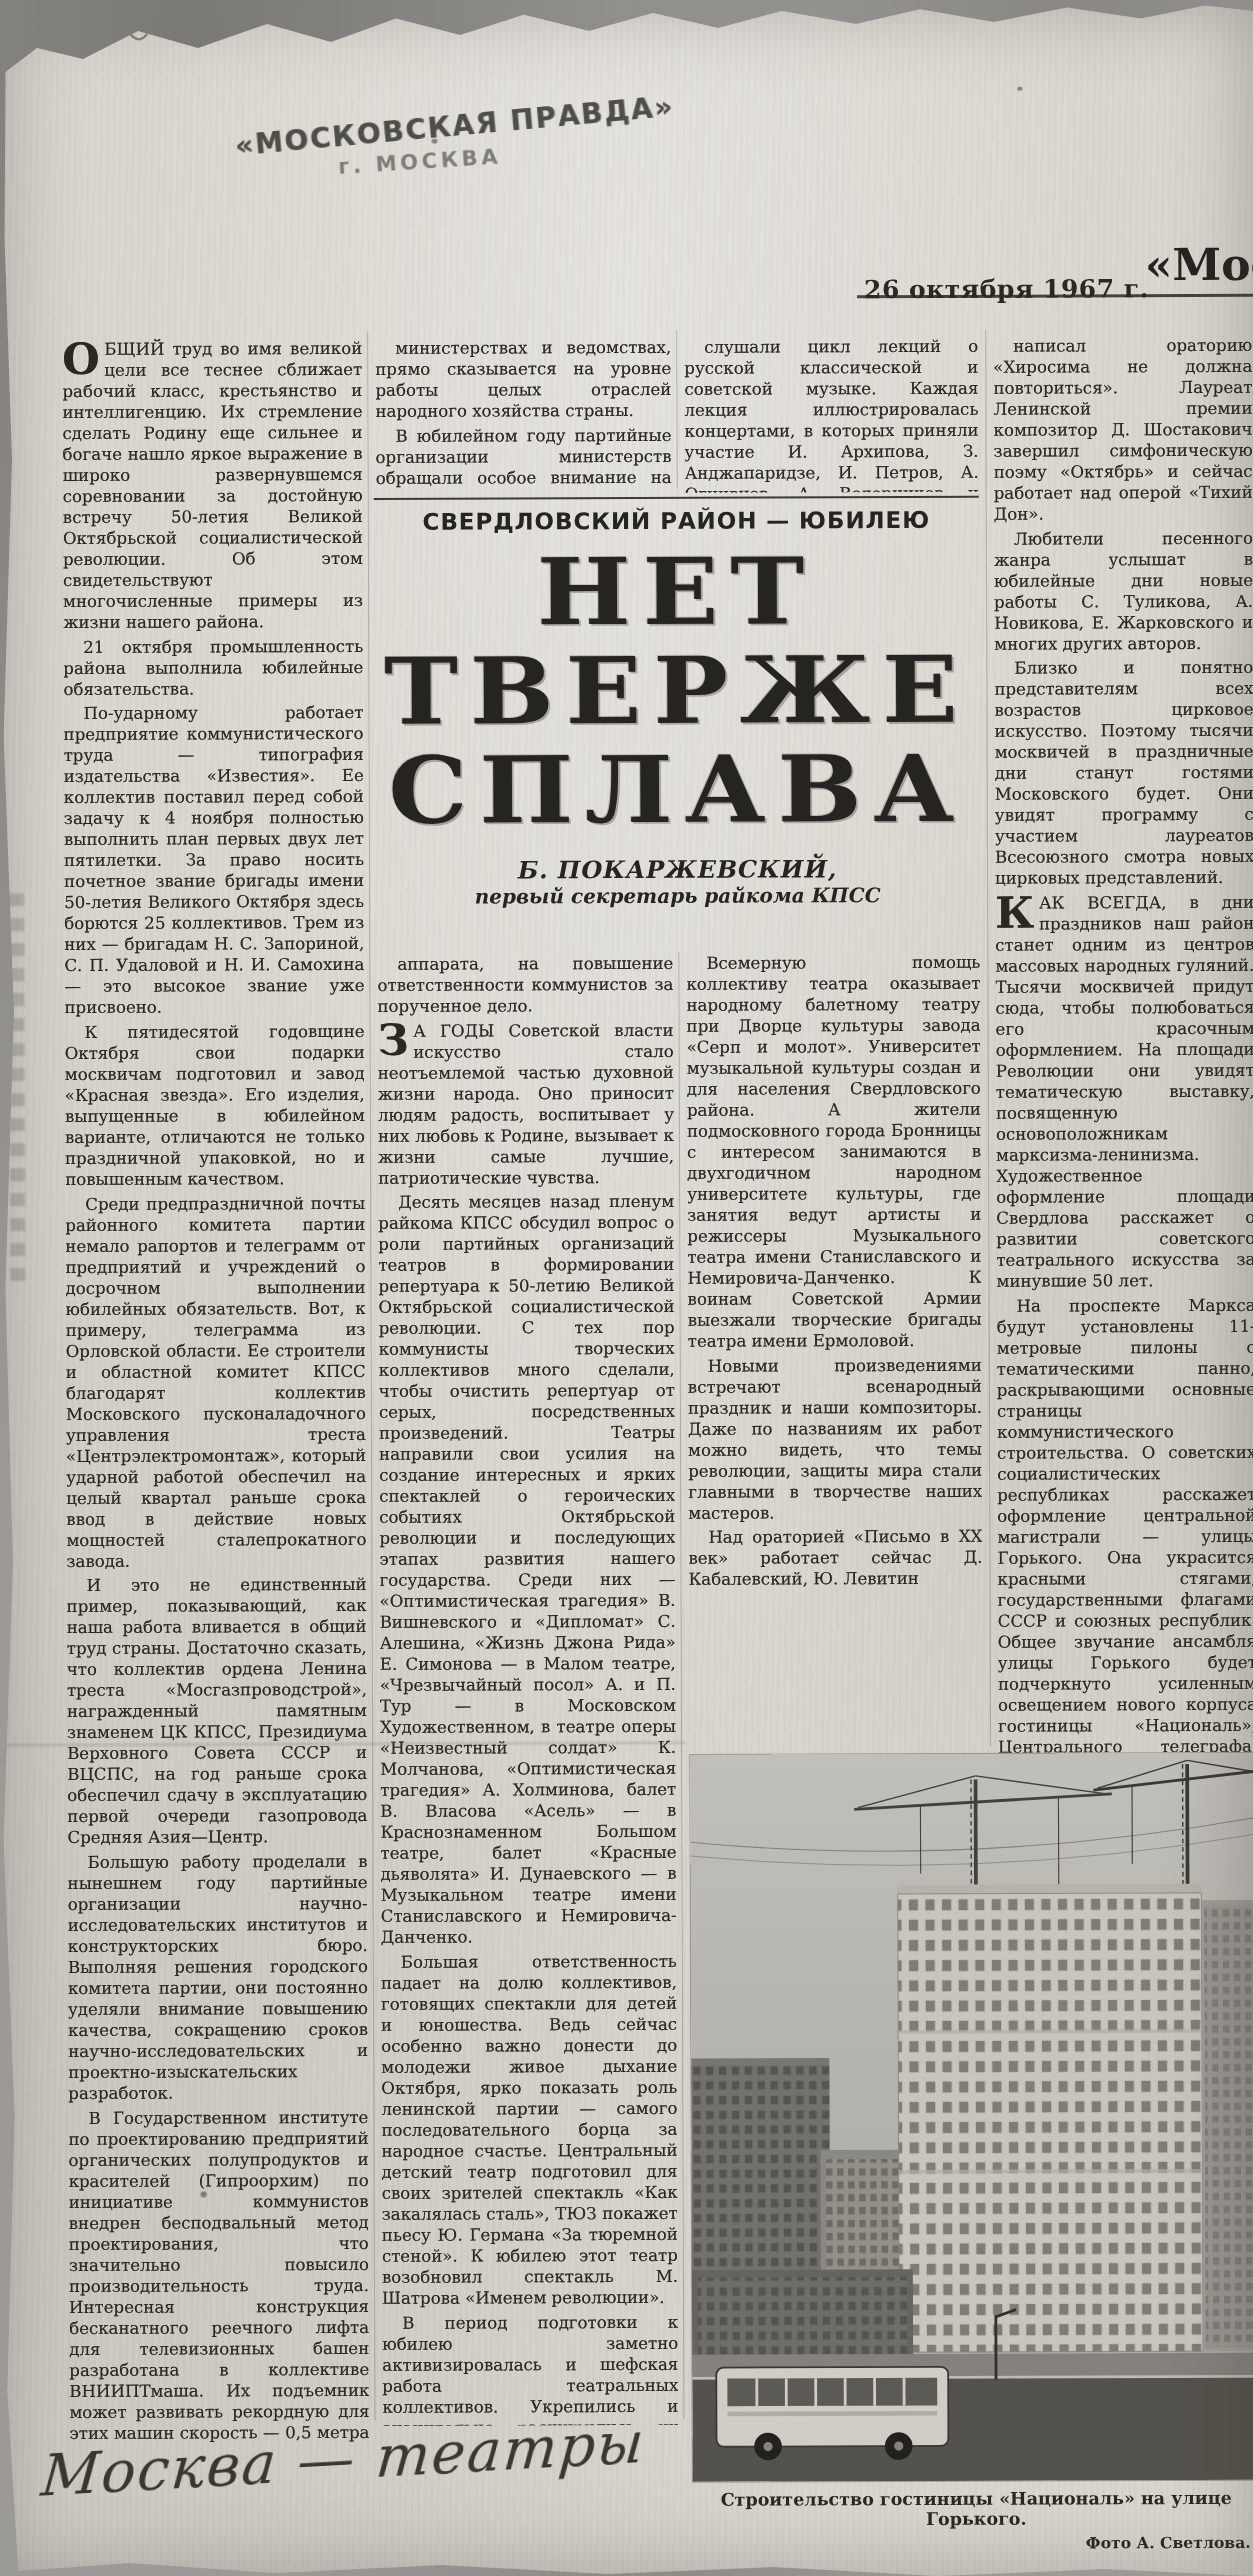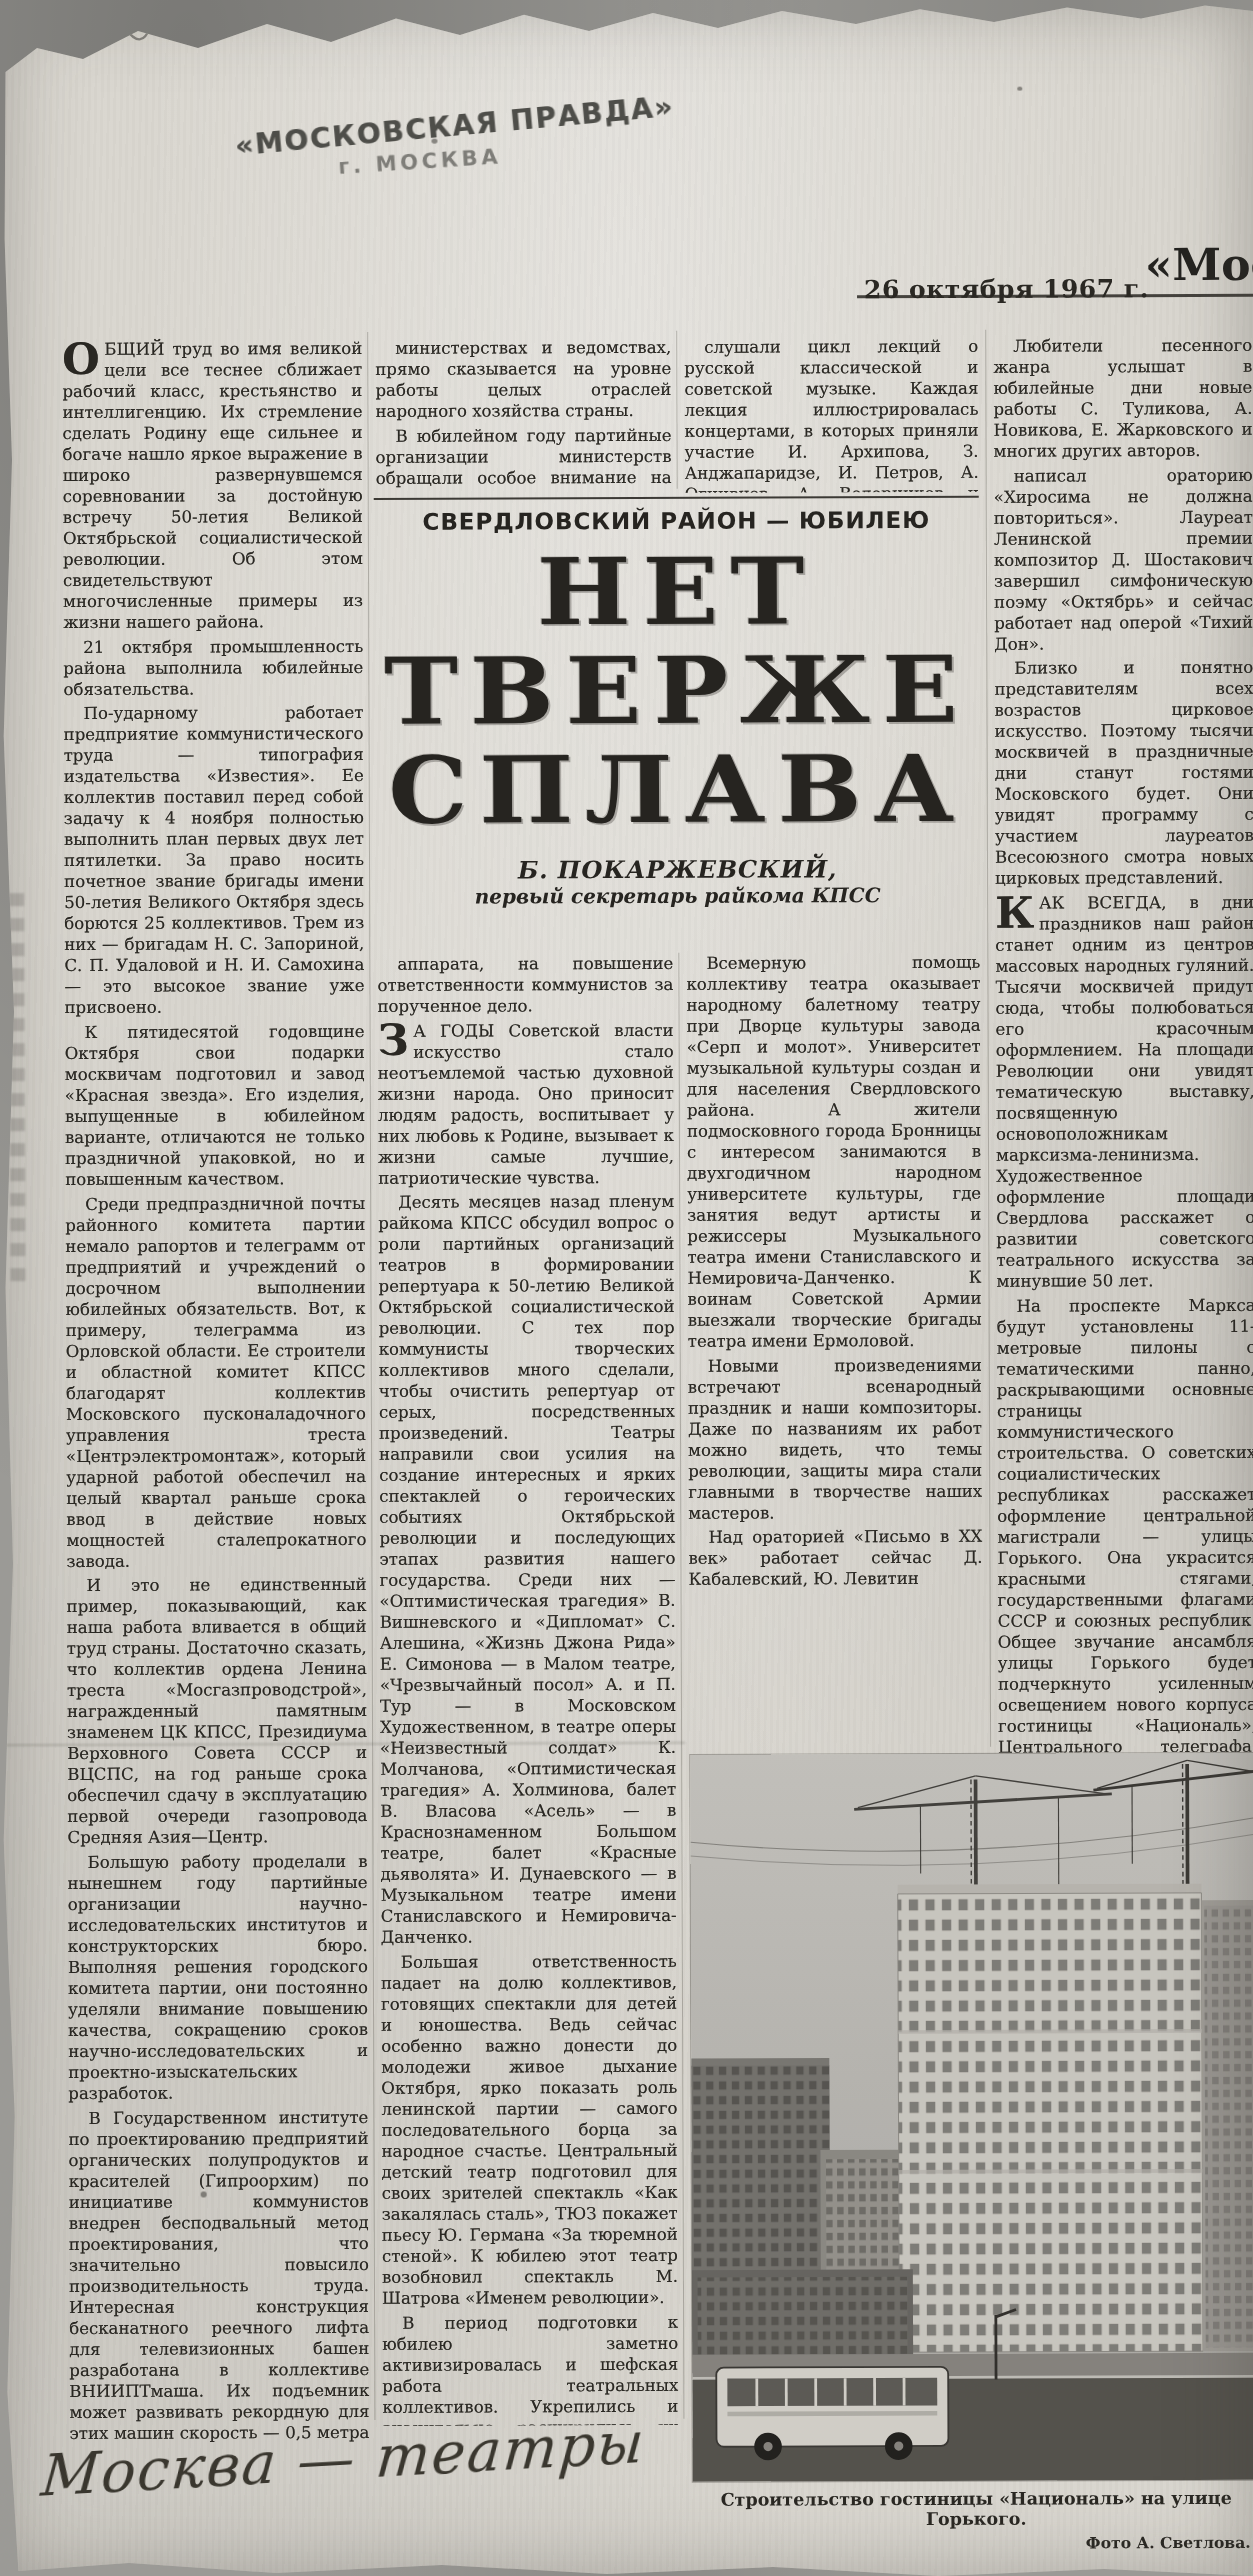--- a/index.html
+++ b/index.html
@@ -146,22 +146,22 @@
         <p>Десять месяцев назад пленум райкома КПСС обсудил вопрос о роли партийных организаций театров в формировании репертуара к 50-летию Великой Октябрьской социалистической революции. С тех пор коммунисты творческих коллективов много сделали, чтобы очистить репертуар от серых, посредственных произведений. Театры направили свои усилия на создание интересных и ярких спектаклей о героических событиях Октябрьской революции и последующих этапах развития нашего государства. Среди них — «Оптимистическая трагедия» В. Вишневского и «Дипломат» С. Алешина, «Жизнь Джона Рида» Е. Симонова — в Малом театре, «Чрезвычайный посол» А. и П. Тур — в Московском Художественном, в театре оперы «Неизвестный солдат» К. Молчанова, «Оптимистическая трагедия» А. Холминова, балет В. Власова «Асель» — в Краснознаменном Большом театре, балет «Красные дьяволята» И. Дунаевского — в Музыкальном театре имени Станиславского и Немировича-Данченко.</p>
         <p>Большая ответственность падает на долю коллективов, готовящих спектакли для детей и юношества. Ведь сейчас особенно важно донести до молодежи живое дыхание Октября, ярко показать роль ленинской партии — самого последовательного борца за народное счастье. Центральный детский театр подготовил для своих зрителей спектакль «Как закалялась сталь», ТЮЗ покажет пьесу Ю. Германа «За тюремной стеной». К юбилею этот театр возобновил спектакль М. Шатрова «Именем революции».</p>
         <p>В период подготовки к юбилею заметно активизировалась и шефская работа театральных коллективов. Укрепились и значительно расширились их связи с предприятиями, работниками сельского хозяйства и воинами Советской Армии.</p>
       </div>
     <div id="col3b" class="coltext">
         <p>Всемерную помощь коллективу театра оказывает народному балетному театру при Дворце культуры завода «Серп и молот». Университет музыкальной культуры создан и для населения Свердловского района. А жители подмосковного города Бронницы с интересом занимаются в двухгодичном народном университете культуры, где занятия ведут артисты и режиссеры Музыкального театра имени Станиславского и Немировича-Данченко. К воинам Советской Армии выезжали творческие бригады театра имени Ермоловой.</p>
         <p>Новыми произведениями встречают всенародный праздник и наши композиторы. Даже по названиям их работ можно видеть, что темы революции, защиты мира стали главными в творчестве наших мастеров.</p>
         <p>Над ораторией «Письмо в XX век» работает сейчас Д. Кабалевский, Ю. Левитин</p>
       </div>
     <div id="col4" class="coltext">
+        <p>написал ораторию «Хиросима не должна повториться». Лауреат Ленинской премии композитор Д. Шостакович завершил симфоническую поэму «Октябрь» и сейчас работает над оперой «Тихий Дон».</p>
         <p>Любители песенного жанра услышат в юбилейные дни новые работы С. Туликова, А. Новикова, Е. Жарковского и многих других авторов.</p>
-        <p>написал ораторию «Хиросима не должна повториться». Лауреат Ленинской премии композитор Д. Шостакович завершил симфоническую поэму «Октябрь» и сейчас работает над оперой «Тихий Дон».</p>
         <p>Близко и понятно представителям всех возрастов цирковое искусство. Поэтому тысячи москвичей в праздничные дни станут гостями Московского будет. Они увидят программу с участием лауреатов Всесоюзного смотра новых цирковых представлений.</p>
         <p>КАК ВСЕГДА, в дни праздников наш район станет одним из центров массовых народных гуляний. Тысячи москвичей придут сюда, чтобы полюбоваться его красочным оформлением. На площади Революции они увидят тематическую выставку, посвященную основоположникам марксизма-ленинизма. Художественное оформление площади Свердлова расскажет о развитии советского театрального искусства за минувшие 50 лет.</p>
         <p>На проспекте Маркса будут установлены 11-метровые пилоны с тематическими панно, раскрывающими основные страницы коммунистического строительства. О советских социалистических республиках расскажет оформление центральной магистрали — улицы Горького. Она украсится красными стягами, государственными флагами СССР и союзных республик. Общее звучание ансамбля улицы Горького будет подчеркнуто усиленным освещением нового корпуса гостиницы «Националь», Центрального телеграфа, Моссовета и Музея Революции.</p>
       </div>
 
     <div class="headline">
       <div class="kicker">СВЕРДЛОВСКИЙ РАЙОН — ЮБИЛЕЮ</div>
       <div class="big-title">
         <div>НЕТ</div>
         <div>ТВЕРЖЕ</div>

